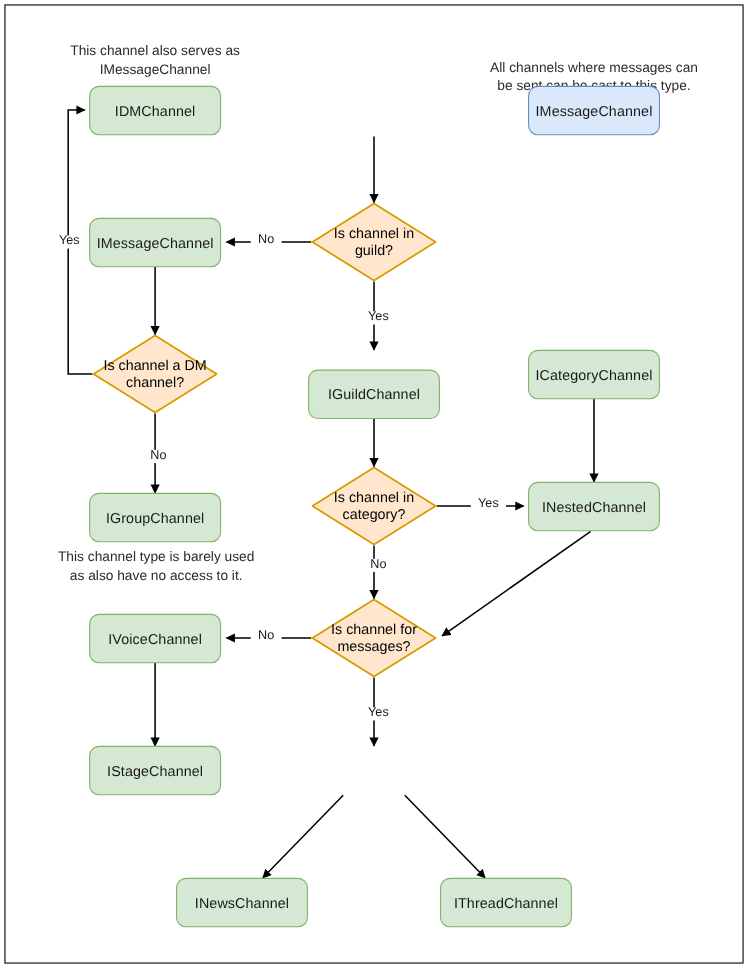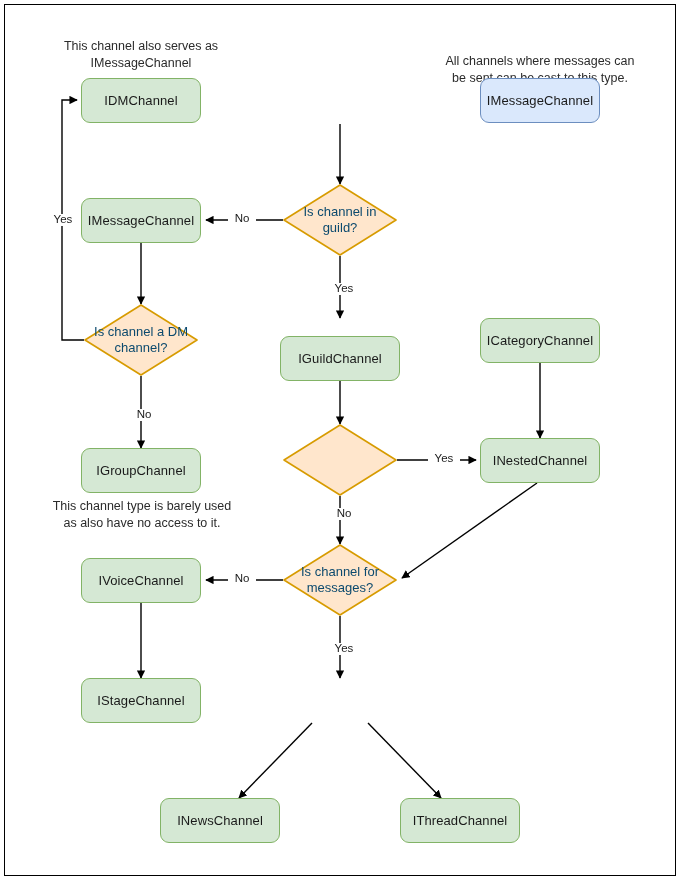--- a/index.html
+++ b/index.html
@@ -64,21 +64,21 @@
   }
   .diamond .dshape {
     position: absolute;
     left: 0; top: 0;
     width: 100%; height: 100%;
   }
   .diamond .dlabel {
     position: relative;
     z-index: 2;
     font-size: 13px;
-    color: #0c4a6e;
+    color: #000000;
     text-align: center;
     line-height: 1.25;
     width: 84%;
   }
   .note {
     position: absolute;
     font-size: 12.5px;
     color: #2b2b2b;
     text-align: center;
     line-height: 1.35;
@@ -183,20 +183,21 @@
     <svg class="dshape" viewBox="0 0 114 72" preserveAspectRatio="none">
       <polygon points="57,1 113,36 57,71 1,36" fill="#ffe6cc" stroke="#d79b00" stroke-width="1.6" stroke-linejoin="round"></polygon>
     </svg>
     <div class="dlabel">Is channel a DM channel?</div>
   </div>
 
   <div class="diamond" style="left:283px; top:424px; width:114px; height:72px;">
     <svg class="dshape" viewBox="0 0 114 72" preserveAspectRatio="none">
       <polygon points="57,1 113,36 57,71 1,36" fill="#ffe6cc" stroke="#d79b00" stroke-width="1.6" stroke-linejoin="round"></polygon>
     </svg>
+    <div class="dlabel">Is channel in category?</div>
   </div>
 
   <div class="diamond" style="left:283px; top:544px; width:114px; height:72px;">
     <svg class="dshape" viewBox="0 0 114 72" preserveAspectRatio="none">
       <polygon points="57,1 113,36 57,71 1,36" fill="#ffe6cc" stroke="#d79b00" stroke-width="1.6" stroke-linejoin="round"></polygon>
     </svg>
     <div class="dlabel">Is channel for messages?</div>
   </div>
 
   <div class="edge-label" style="left:46px; top:214px; width:30px;">Yes</div>

